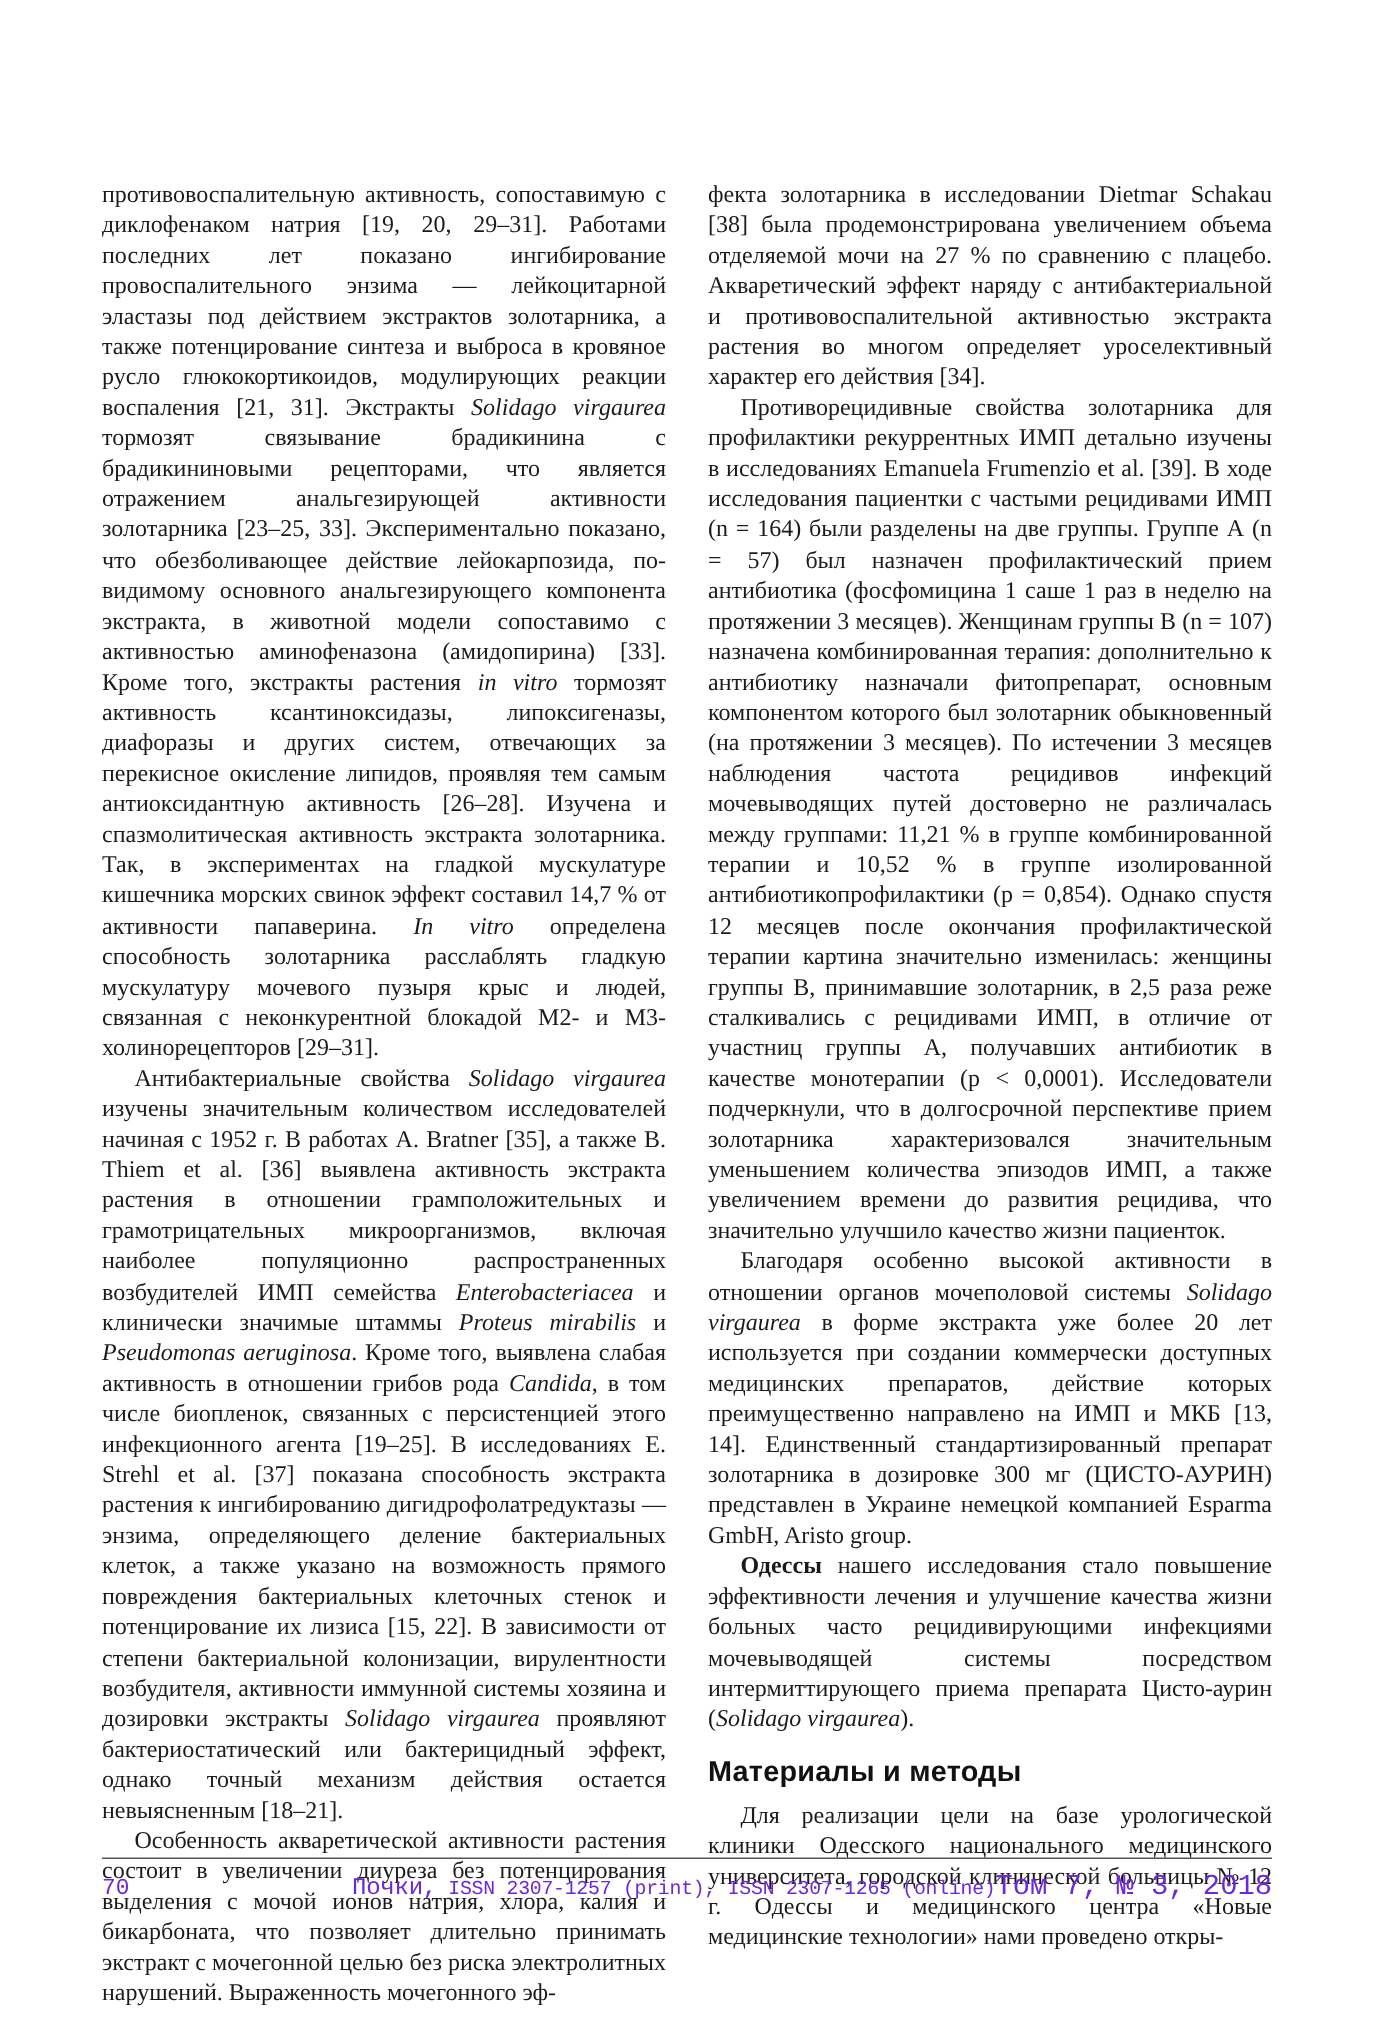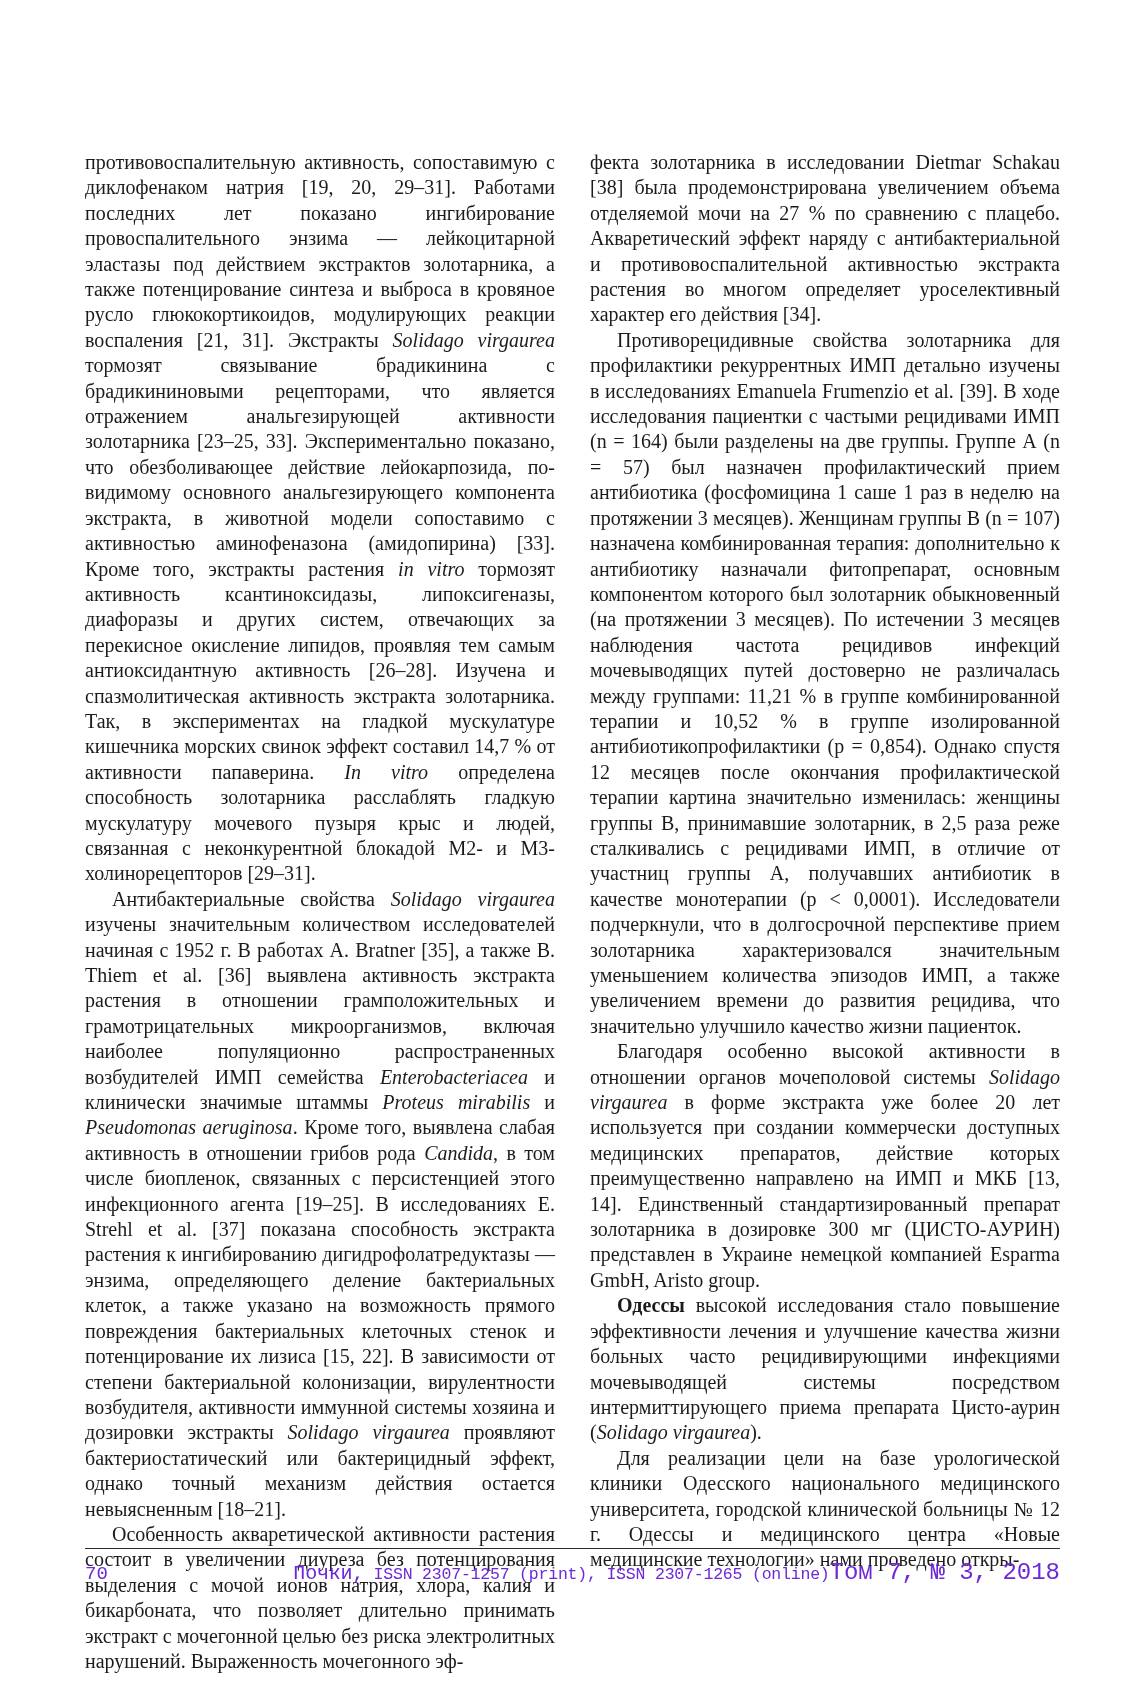--- a/index.html
+++ b/index.html
@@ -98,21 +98,22 @@
   <main class="content">
     <div class="col" id="col-left">
         <p class="para"><span>противовоспалительную активность, сопоставимую с диклофенаком натрия [19, 20, 29–31]. Работами последних лет показано ингибирование провоспалительного энзима — лейкоцитарной эластазы под действием экстрактов золотарника, а также потенцирование синтеза и выброса в кровяное русло глюкокортикоидов, модулирующих реакции воспаления [21, 31]. Экстракты </span><span class="it">Solidago virgaurea</span><span> тормозят связывание брадикинина с брадикининовыми рецепторами, что является отражением анальгезирующей активности золотарника [23–25, 33]. Экспериментально показано, что обезболивающее действие лейокарпозида, по-видимому основного анальгезирующего компонента экстракта, в животной модели сопоставимо с активностью аминофеназона (амидопирина) [33]. Кроме того, экстракты растения </span><span class="it">in vitro</span><span> тормозят активность ксантиноксидазы, липоксигеназы, диафоразы и других систем, отвечающих за перекисное окисление липидов, проявляя тем самым антиоксидантную активность [26–28]. Изучена и спазмолитическая активность экстракта золотарника. Так, в экспериментах на гладкой мускулатуре кишечника морских свинок эффект составил 14,7 % от активности папаверина. </span><span class="it">In vitro</span><span> определена способность золотарника расслаблять гладкую мускулатуру мочевого пузыря крыс и людей, связанная с неконкурентной блокадой М2- и М3-холинорецепторов [29–31].</span></p>
         <p class="para indent"><span>Антибактериальные свойства </span><span class="it">Solidago virgaurea</span><span> изучены значительным количеством исследователей начиная с 1952 г. В работах A. Bratner [35], а также B. Thiem et al. [36] выявлена активность экстракта растения в отношении грамположительных и грамотрицательных микроорганизмов, включая наиболее популяционно распространенных возбудителей ИМП семейства </span><span class="it">Enterobacteriacea</span><span> и клинически значимые штаммы </span><span class="it">Proteus mirabilis</span><span> и </span><span class="it">Pseudomonas aeruginosa</span><span>. Кроме того, выявлена слабая активность в отношении грибов рода </span><span class="it">Candida</span><span>, в том числе биопленок, связанных с персистенцией этого инфекционного агента [19–25]. В исследованиях E. Strehl et al. [37] показана способность экстракта растения к ингибированию дигидрофолатредуктазы — энзима, определяющего деление бактериальных клеток, а также указано на возможность прямого повреждения бактериальных клеточных стенок и потенцирование их лизиса [15, 22]. В зависимости от степени бактериальной колонизации, вирулентности возбудителя, активности иммунной системы хозяина и дозировки экстракты </span><span class="it">Solidago virgaurea</span><span> проявляют бактериостатический или бактерицидный эффект, однако точный механизм действия остается невыясненным [18–21].</span></p>
         <p class="para indent"><span>Особенность акваретической активности растения состоит в увеличении диуреза без потенцирования выделения с мочой ионов натрия, хлора, калия и бикарбоната, что позволяет длительно принимать экстракт с мочегонной целью без риска электролитных нарушений. Выраженность мочегонного эф-</span></p>
       </div>
     <div class="col" id="col-right">
         <p class="para"><span>фекта золотарника в исследовании Dietmar Schakau [38] была продемонстрирована увеличением объема отделяемой мочи на 27 % по сравнению с плацебо. Акваретический эффект наряду с антибактериальной и противовоспалительной активностью экстракта растения во многом определяет уроселективный характер его действия [34].</span></p>
         <p class="para indent"><span>Противорецидивные свойства золотарника для профилактики рекуррентных ИМП детально изучены в исследованиях Emanuela Frumenzio et al. [39]. В ходе исследования пациентки с частыми рецидивами ИМП (n = 164) были разделены на две группы. Группе А (n = 57) был назначен профилактический прием антибиотика (фосфомицина 1 саше 1 раз в неделю на протяжении 3 месяцев). Женщинам группы В (n = 107) назначена комбинированная терапия: дополнительно к антибиотику назначали фитопрепарат, основным компонентом которого был золотарник обыкновенный (на протяжении 3 месяцев). По истечении 3 месяцев наблюдения частота рецидивов инфекций мочевыводящих путей достоверно не различалась между группами: 11,21 % в группе комбинированной терапии и 10,52 % в группе изолированной антибиотикопрофилактики (p = 0,854). Однако спустя 12 месяцев после окончания профилактической терапии картина значительно изменилась: женщины группы В, принимавшие золотарник, в 2,5 раза реже сталкивались с рецидивами ИМП, в отличие от участниц группы А, получавших антибиотик в качестве монотерапии (p &lt; 0,0001). Исследователи подчеркнули, что в долгосрочной перспективе прием золотарника характеризовался значительным уменьшением количества эпизодов ИМП, а также увеличением времени до развития рецидива, что значительно улучшило качество жизни пациенток.</span></p>
         <p class="para indent"><span>Благодаря особенно высокой активности в отношении органов мочеполовой системы </span><span class="it">Solidago virgaurea</span><span> в форме экстракта уже более 20 лет используется при создании коммерчески доступных медицинских препаратов, действие которых преимущественно направлено на ИМП и МКБ [13, 14]. Единственный стандартизированный препарат золотарника в дозировке 300 мг (ЦИСТО-АУРИН) представлен в Украине немецкой компанией Esparma GmbH, Aristo group.</span></p>
-        <p class="para indent"><span class="bd">Одессы</span><span> высокой исследования стало повышение эффективности лечения и улучшение качества жизни больных часто рецидивирующими инфекциями мочевыводящей системы посредством интермиттирующего приема препарата Цисто-аурин (</span><span class="it">Solidago virgaurea</span><span>).</span></p>
+        <p class="para indent"><span class="bd">Одессы</span><span> нашего исследования стало повышение эффективности лечения и улучшение качества жизни больных часто рецидивирующими инфекциями мочевыводящей системы посредством интермиттирующего приема препарата Цисто-аурин (</span><span class="it">Solidago virgaurea</span><span>).</span></p>
+        <h2 class="section-heading"><span>Материалы и методы</span></h2>
         <p class="para indent"><span>Для реализации цели на базе урологической клиники Одесского национального медицинского университета, городской клинической больницы № 12 г. Одессы и медицинского центра «Новые медицинские технологии» нами проведено откры-</span></p>
       </div>
   </main>
 
   <footer class="page-footer">
     <div class="footer-rule"></div>
     <div class="footer-row">
       <span class="footer-page-number">70</span>
       <span class="footer-center">
         <span class="journal-name">Почки,</span>

